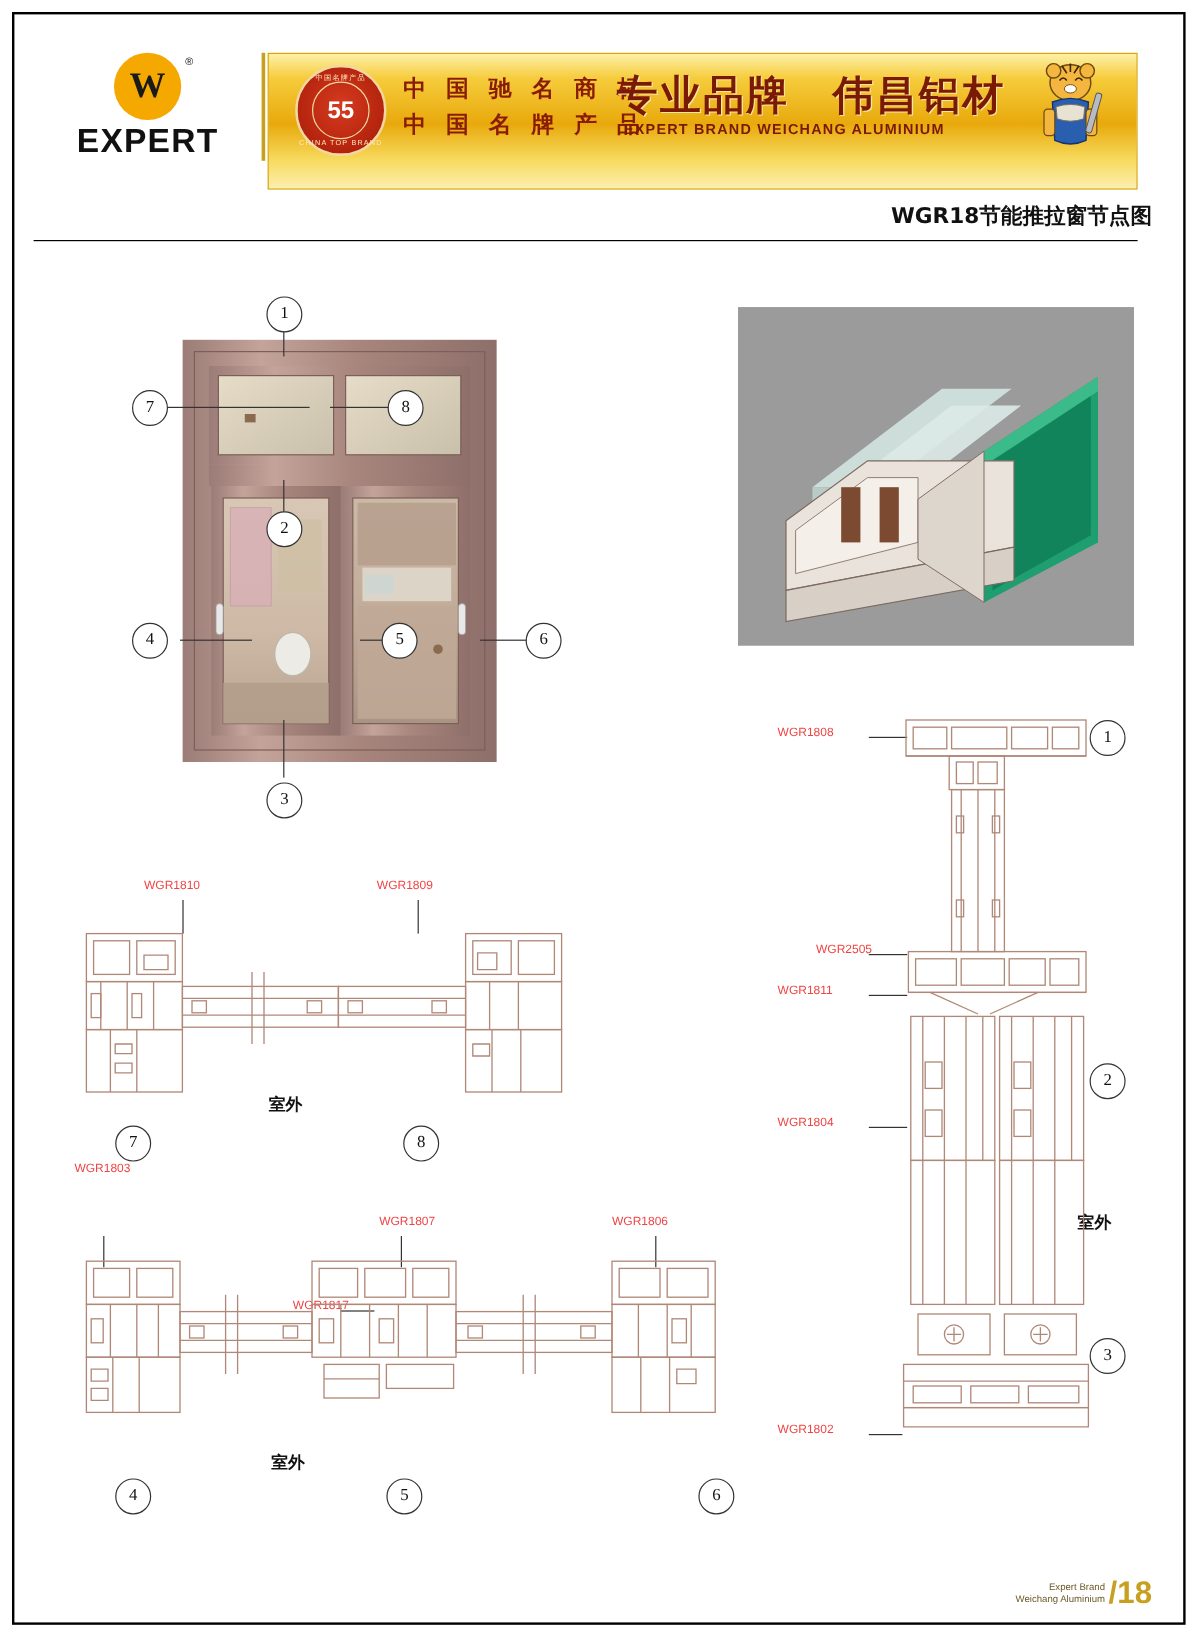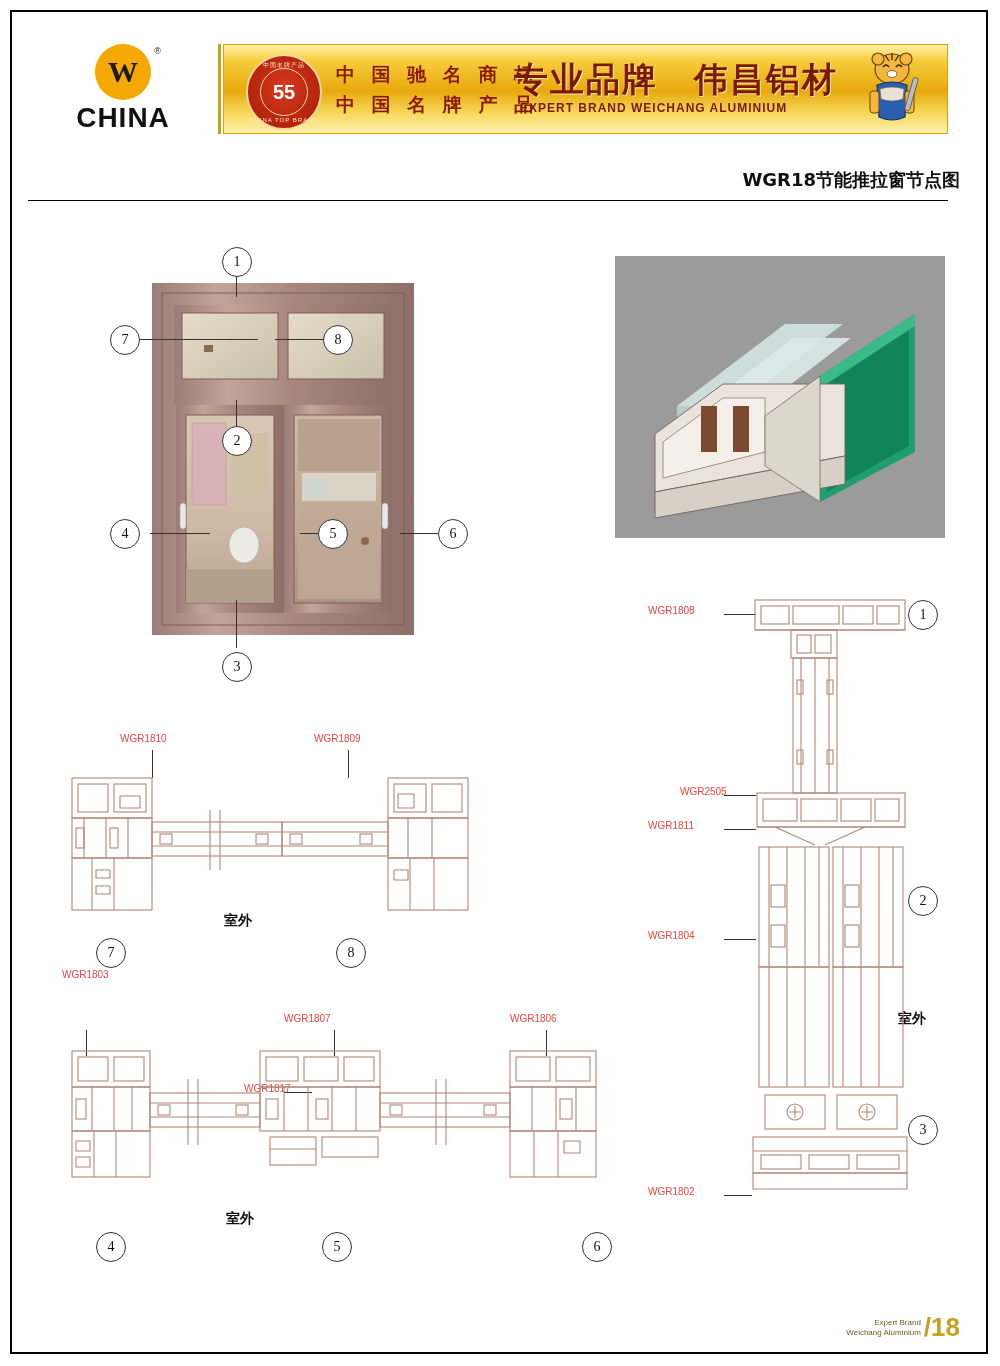--- a/index.html
+++ b/index.html
@@ -33,21 +33,21 @@
     font-family:"Liberation Serif",serif;
   }
   .logo-reg{
     position:absolute;right:-10px;top:2px;font-size:9px;color:#111;
   }
   .logo-text{
     font-size:28px;font-weight:bold;letter-spacing:1px;color:#111;margin-top:2px;
     font-family:"Liberation Sans",sans-serif;
   }
   .gold-banner{
-    position:absolute;left:195px;top:0;width:725px;height:90px;
+    position:absolute;left:195px;top:0;width:725px;height:114px;
     background:linear-gradient(180deg,#fdf0a8 0%,#f6cc3c 18%,#e8a90c 52%,#f7d95c 78%,#fcefae 100%);
     border:1px solid #d9a400;
     box-sizing:border-box;
     overflow:hidden;
   }
   .seal{
     position:absolute;left:22px;top:9px;width:72px;height:72px;border-radius:50%;
     background:radial-gradient(circle at 50% 45%, #d63b1f 0%, #b3230d 70%, #8f1a07 100%);
     border:2px solid #f3d7a0;
     color:#ffe9c0;display:flex;align-items:center;justify-content:center;
@@ -133,21 +133,21 @@
 
 <div class="page-border"></div>
 
 <div class="header">
 
   <div class="logo-box">
     <div class="logo-mark">
       <span class="w">W</span>
       <span class="logo-reg">®</span>
     </div>
-    <div class="logo-text">CHINA</div>
+    <div class="logo-text">EXPERT</div>
   </div>
 
   <div class="gold-banner">
 
     <div class="seal">
       <div class="seal-top">中国名牌产品</div>
       <div class="seal-inner">55</div>
       <div class="seal-bottom">CHINA TOP BRAND</div>
     </div>
 
@@ -404,21 +404,21 @@
 </svg>
 </div>
 
 <div class="cn-label" style="left:224px;top:912px;">室外</div>
 <div class="callout" style="left:96px;top:938px;">7</div>
 <div class="callout" style="left:336px;top:938px;">8</div>
 
 <div class="part-label" style="left:62px;top:969px;">WGR1803</div>
 <div class="lead lead-v" style="left:86px;top:1030px;height:26px;"></div>
 
-<div class="part-label" style="left:284px;top:1013px;">WGR1807</div>
+<div class="part-label" style="left:316px;top:1013px;">WGR1807</div>
 <div class="lead lead-v" style="left:334px;top:1030px;height:26px;"></div>
 
 <div class="part-label" style="left:510px;top:1013px;">WGR1806</div>
 <div class="lead lead-v" style="left:546px;top:1030px;height:26px;"></div>
 
 <div class="part-label" style="left:200px;top:1083px;padding-left:44px;">WGR1817</div>
 <div class="lead lead-h" style="left:284px;top:1092px;width:28px;"></div>
 
 <div style="position:absolute;left:60px;top:1045px;">
 <svg width="560" height="160" viewBox="0 0 560 160">

